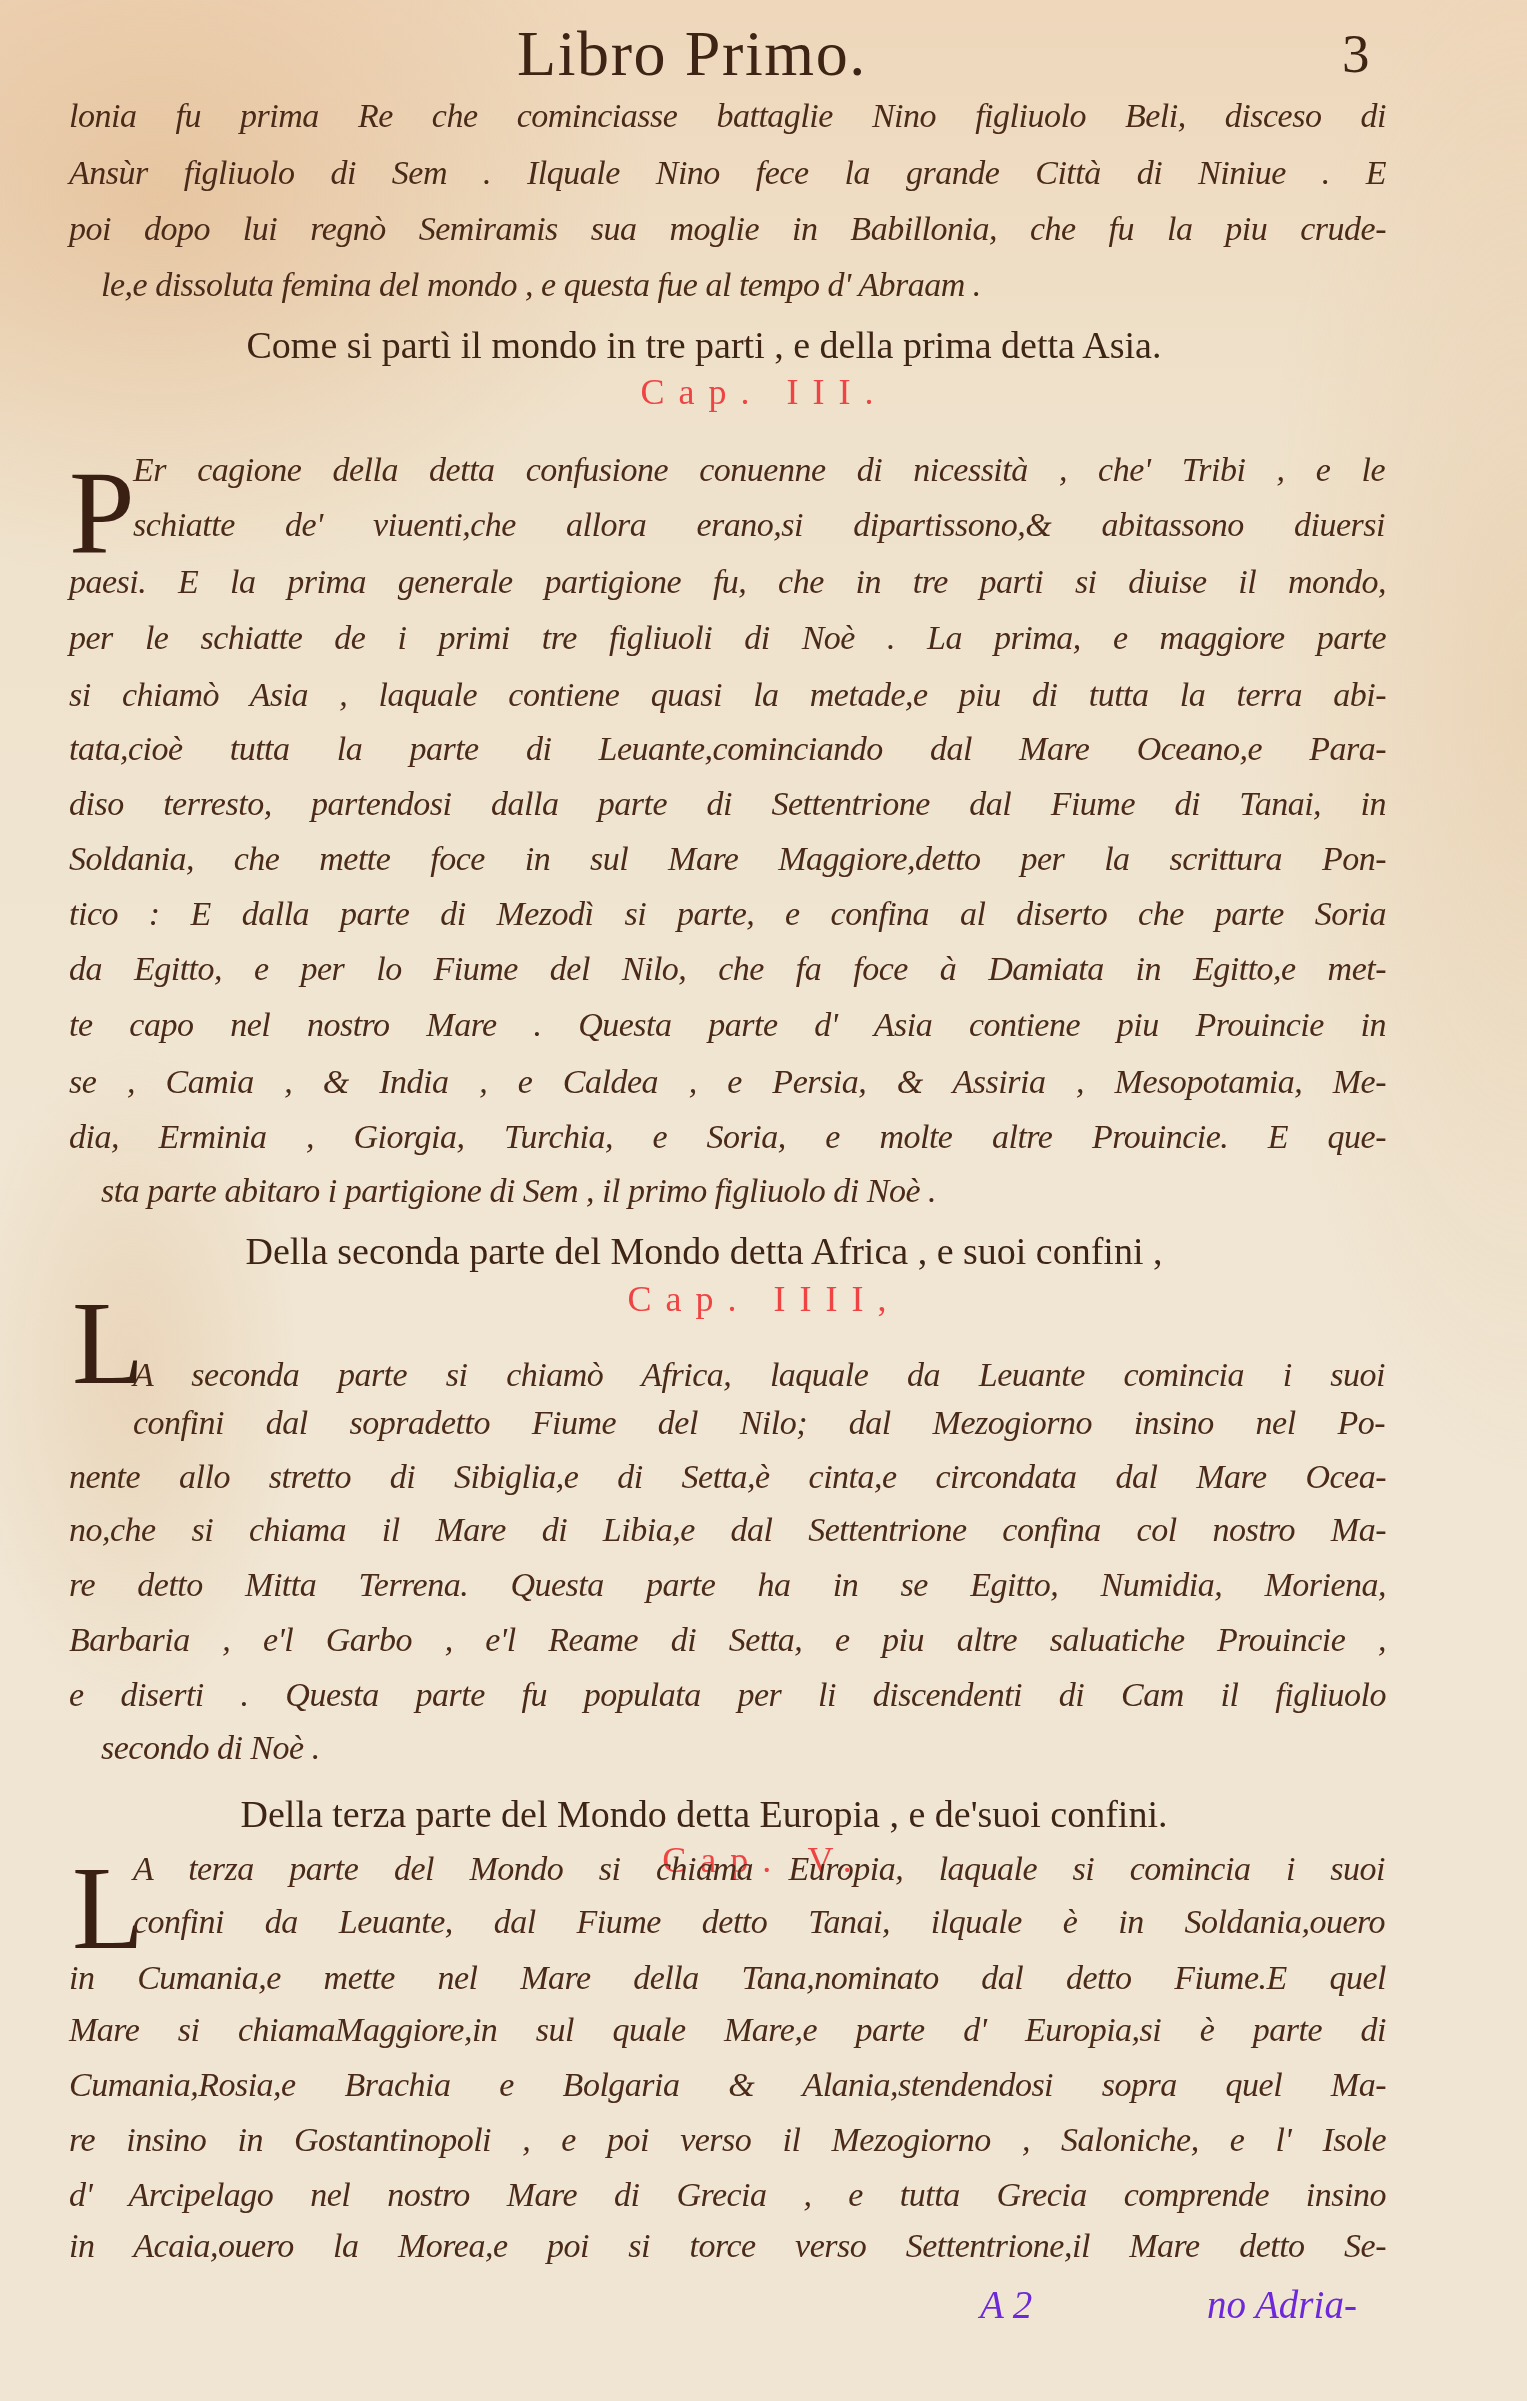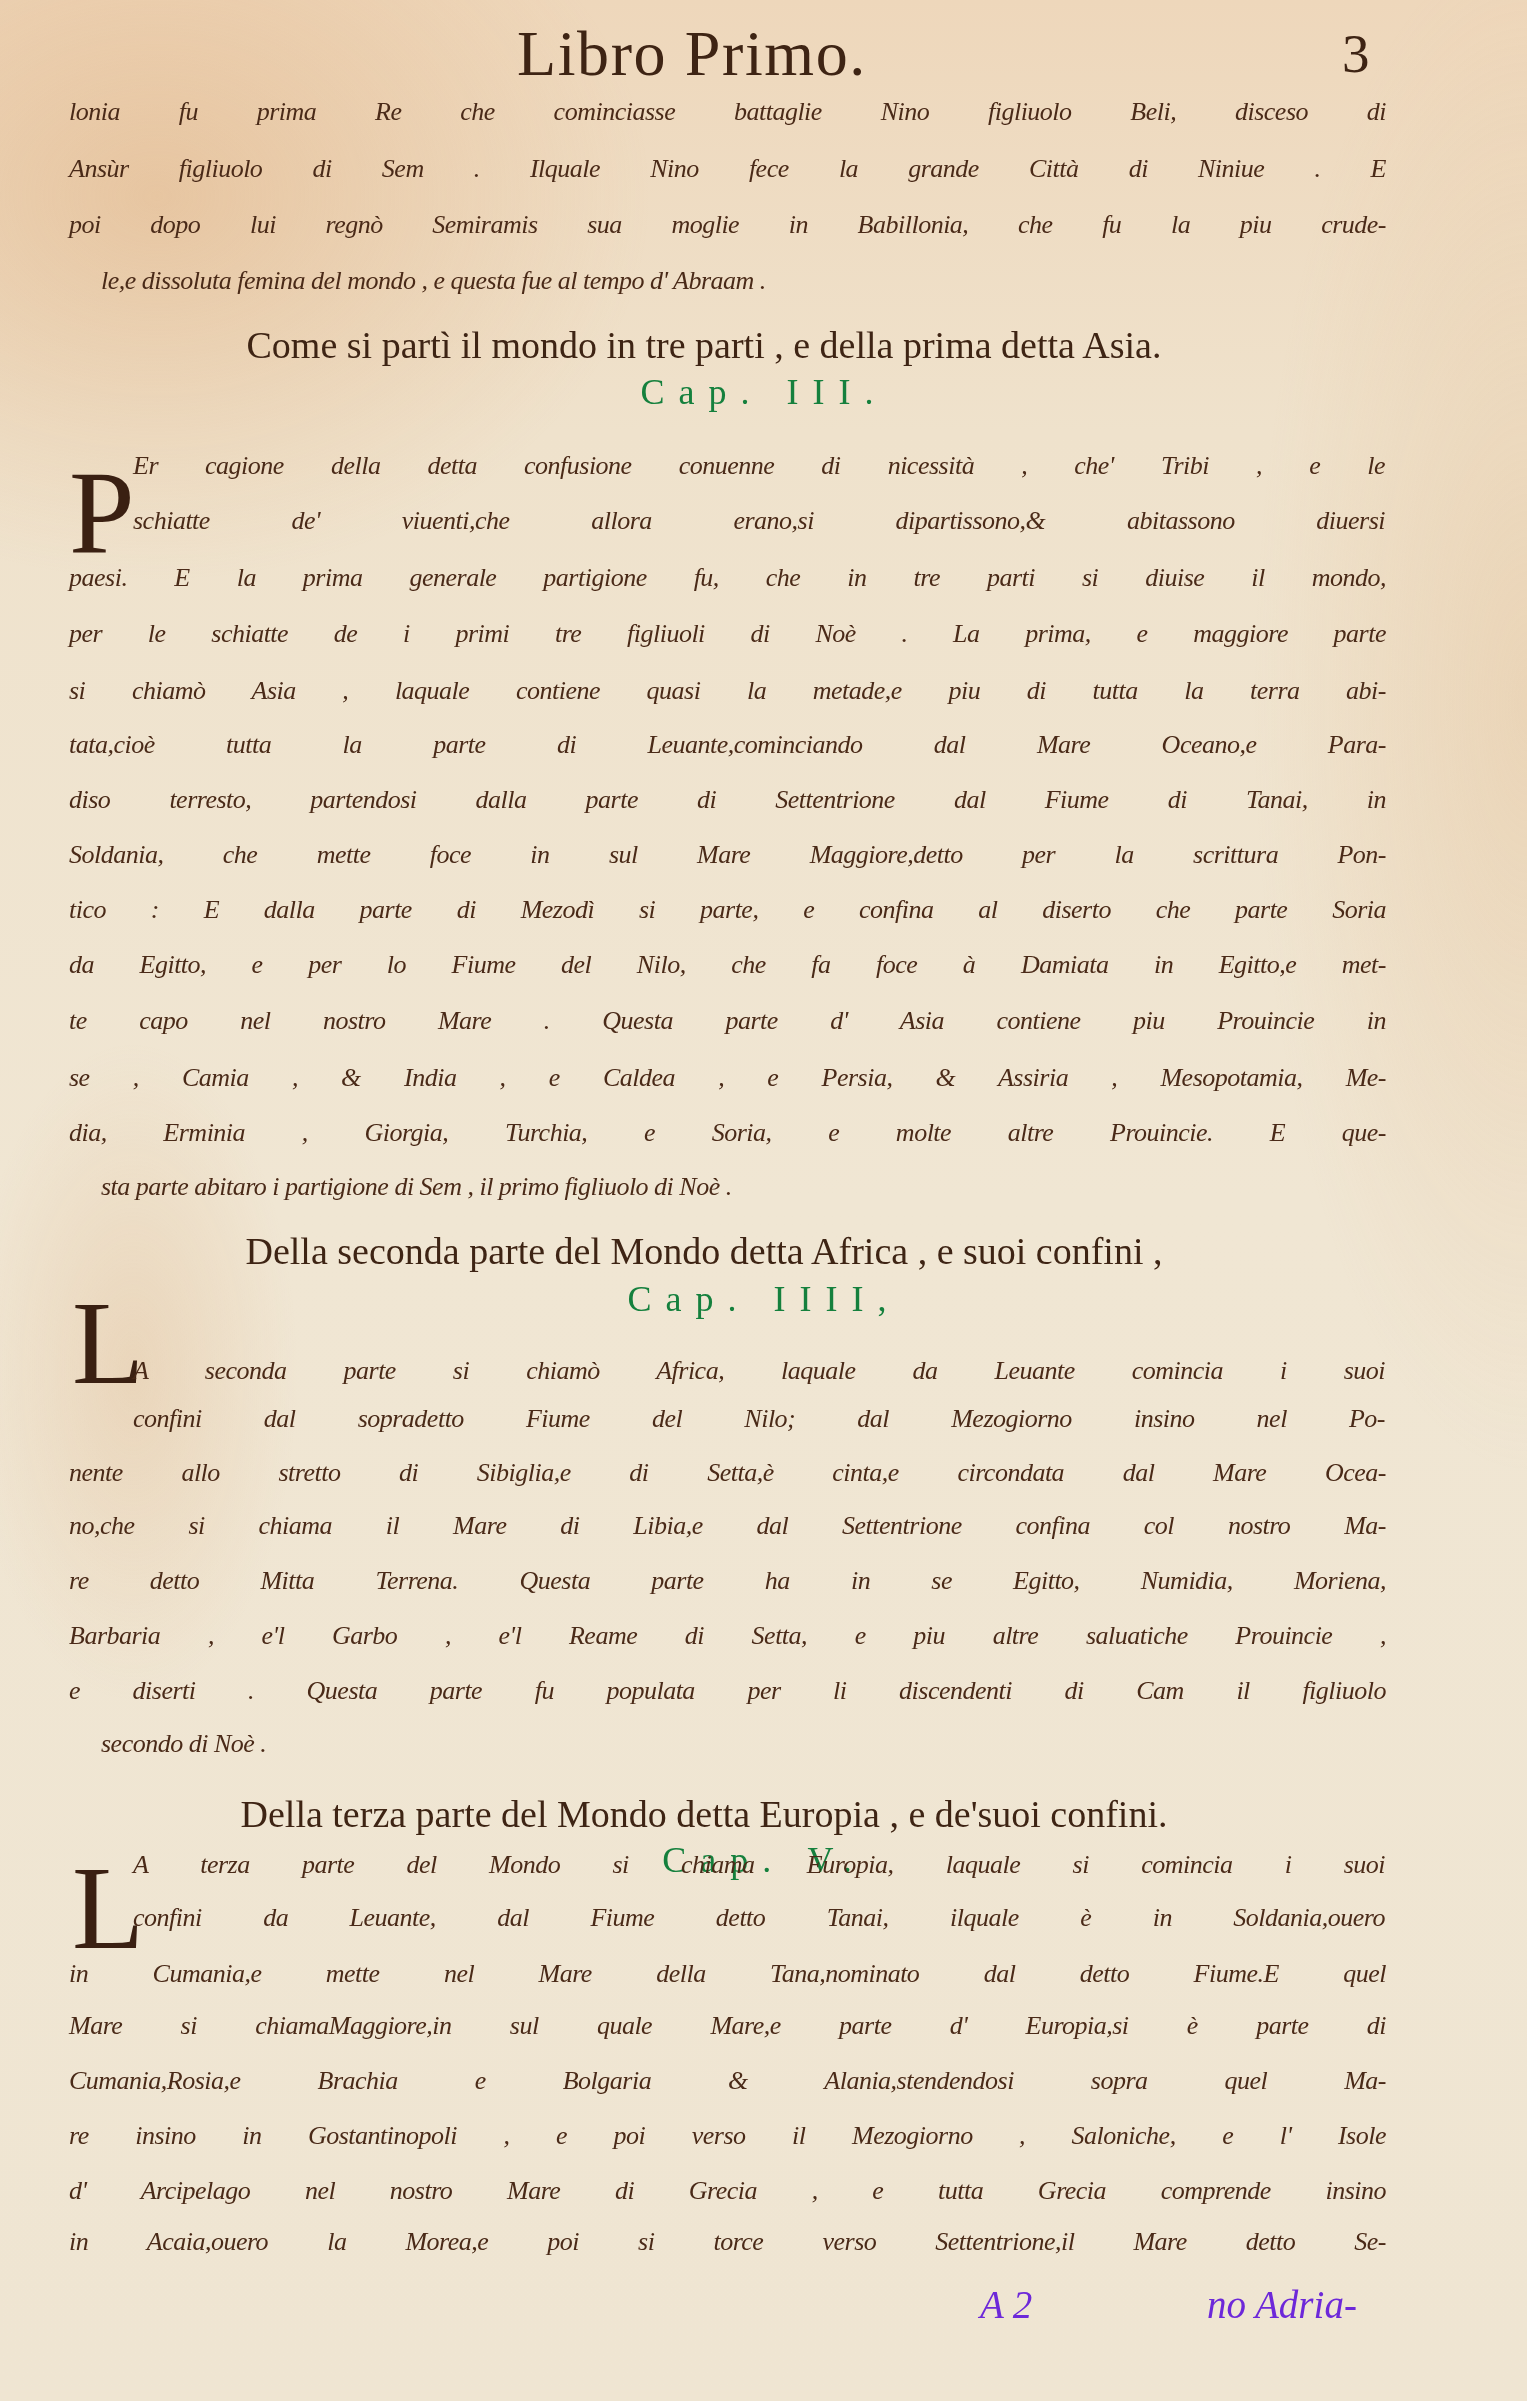--- a/index.html
+++ b/index.html
@@ -22,32 +22,32 @@
     position:absolute; left:517px; top:0; font-family:"Liberation Serif", serif;
     font-size:64px; letter-spacing:1.6px; color:#3e2414; font-weight:normal;
   }
   .folio {
     position:absolute; left:1342px; top:4.7px; font-family:"Liberation Serif", serif;
     font-size:55px; color:#3e2414;
   }
   .line {
     position:absolute; left:69px; width:1317px; white-space:nowrap;
     font-family:"Liberation Serif", serif; font-style:italic;
-    font-size:26px; color:#4a2a18; letter-spacing:-0.5px;
+    font-size:34px; color:#4a2a18; letter-spacing:-0.5px;
     text-align:justify; text-align-last:justify;
   }
   .line.last { text-align-last:left;margin-left:32px; }
   .line.ind { left:133px; width:1252px; }
   .heading {
     position:absolute; left:0; width:1408px; text-align:center;
     font-family:"Liberation Serif", serif; font-size:38px; color:#3e2414;
   }
   .cap {
     position:absolute; left:0; width:1528px; text-align:center;
-    font-family:"Liberation Serif", serif; font-size:36px; color:#15803d;
+    font-family:"Liberation Serif", serif; font-size:36px; color:#ef4444;
     letter-spacing:14px;
   }
   .dropcap {
     position:absolute; font-family:"Liberation Serif", serif;
     font-size:118px; line-height:118px; color:#3a2012; font-weight:normal;
   }
   .catchline { position:absolute; top:2282px; font-family:"Liberation Serif", serif; font-style:italic; font-size:39px; color:#6d28d9; }
 </style>
 </head>
 <body>

